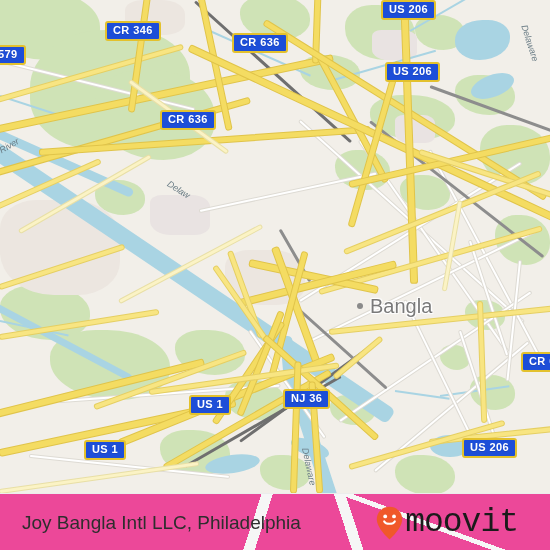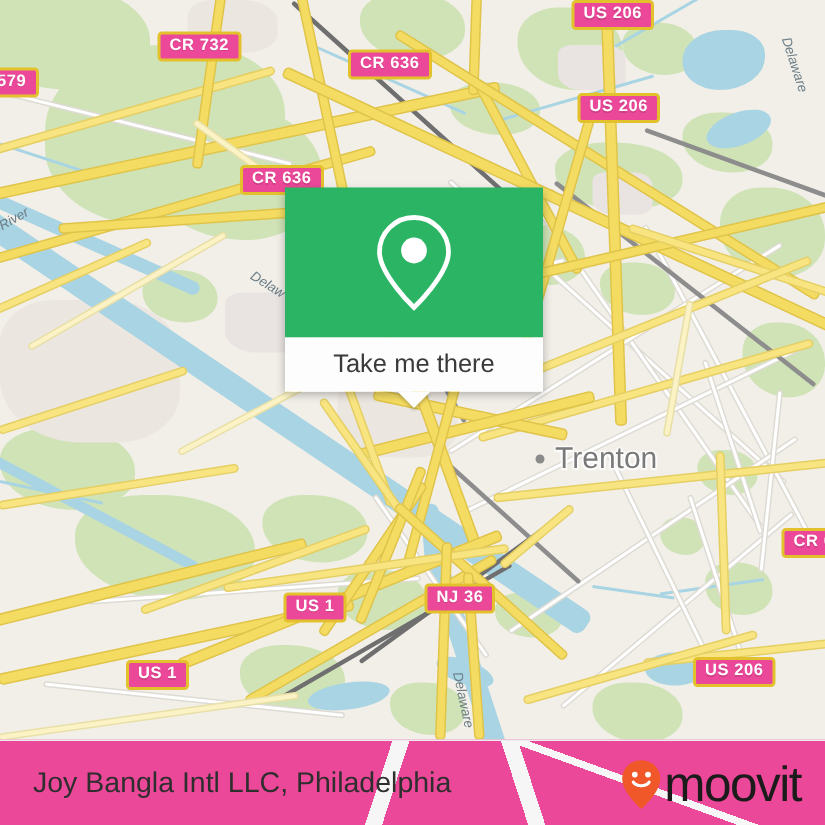--- a/index.html
+++ b/index.html
@@ -28,21 +28,21 @@
   .road{position:absolute;transform-origin:0 50%;border-radius:2px;}
   .mot{background:#f4dc62;box-shadow:0 0 0 1px #e0c44a;}
   .pri{background:#f8e582;box-shadow:0 0 0 1px #e5cf63;}
   .sec{background:#fbf3c5;box-shadow:0 0 0 1px #e8dfa6;}
   .min{background:#ffffff;box-shadow:0 0 0 1px #dedbd4;}
   .rail{background:#6f6f6f;}
   .railsm{background:#8d8d8d;}
 
   
   .shield{
-    position:absolute;background:#ec4899;border:2px solid #e3c12d;
+    position:absolute;background:#1d4ed8;border:2px solid #e3c12d;
     border-radius:3px;color:#ffffff;font-weight:bold;font-size:11px;
     letter-spacing:.4px;padding:1px 6px 2px 6px;white-space:nowrap;
     text-shadow:0 1px 0 rgba(0,0,0,.12);line-height:13px;
   }
   
   .place{
     position:absolute;color:#7a7a7a;font-size:20px;white-space:nowrap;
     text-shadow:1px 1px 1px #fff,-1px -1px 1px #fff,1px -1px 1px #fff,-1px 1px 1px #fff;
   }
   .placedot{position:absolute;width:6px;height:6px;border-radius:50%;background:#8a8a8a;}
@@ -88,22 +88,22 @@
     background:
       linear-gradient(108deg,transparent 46%,#f6f6f6 46%,#f6f6f6 48%,transparent 48%),
       linear-gradient(72deg,transparent 62%,#f6f6f6 62%,#f6f6f6 64%,transparent 64%),
       linear-gradient(20deg,transparent 70%,#f7f7f7 70%,#f7f7f7 72%,transparent 72%);
     pointer-events:none;
   }
   #bartitle{
     position:relative;margin-left:22px;font-size:19px;color:#2e2e2e;white-space:nowrap;
   }
   #logo{
-    position:relative;margin-left:auto;margin-right:16px;
-    display:flex;align-items:center;
+    position:relative;margin-left:auto;margin-right:32px;
+    display:flex;align-items:center;font-family:Liberation Mono, monospace;
   }
   #logo-pin{width:27px;height:34px;margin-right:2px;}
   #logo-text{font-size:33px;color:#1b1b1b;letter-spacing:-1px;line-height:34px;font-weight:normal;}
 </style>
 </head>
 <body>
 
 <div id="root">
 
   <div id="map">
@@ -250,50 +250,38 @@
     </div>
 
     <div class="layer" id="water-labels">
         <div class="wlabel" style="left: 0px; top: 146px; transform: rotate(-30deg);">River</div>
         <div class="wlabel" style="left: 168px; top: 178px; transform: rotate(32deg);">Delaw</div>
         <div class="wlabel" style="left: 524px; top: 20px; transform: rotate(72deg);">Delaware</div>
         <div class="wlabel" style="left: 305px; top: 443px; transform: rotate(78deg);">Delaware</div>
       </div>
 
     <div class="layer" id="place-labels">
-        <div class="place" style="left: 370px; top: 295px;">Trenton</div>
+        <div class="place" style="left: 370px; top: 295px;">Bangla</div>
         <div class="placedot" style="left: 357px; top: 303px;"></div>
       </div>
 
     <div class="layer" id="shields">
-        <div class="shield" style="left: 105px; top: 21px;">CR 732</div>
+        <div class="shield" style="left: 105px; top: 21px;">CR 346</div>
         <div class="shield" style="left: 381px; top: 0px;">US 206</div>
         <div class="shield" style="left: 232px; top: 33px;">CR 636</div>
         <div class="shield" style="left: 385px; top: 62px;">US 206</div>
         <div class="shield" style="left: -10px; top: 45px;">579</div>
         <div class="shield" style="left: 160px; top: 110px;">CR 636</div>
         <div class="shield" style="left: 189px; top: 395px;">US 1</div>
         <div class="shield" style="left: 283px; top: 389px;">NJ 36</div>
         <div class="shield" style="left: 84px; top: 440px;">US 1</div>
         <div class="shield" style="left: 462px; top: 438px;">US 206</div>
         <div class="shield" style="left: 521px; top: 352px;">CR 6</div>
       </div>
 
-    <div id="card">
-      <div id="card-top">
-        <svg width="60" height="68" viewBox="0 0 60 68">
-          <path d="M30 4 C17.3 4 7 14.3 7 27 C7 42 30 64 30 64 C30 64 53 42 53 27 C53 14.3 42.7 4 30 4 Z" fill="none" stroke="#ffffff" stroke-width="3.2"></path>
-          <circle cx="30" cy="26" r="8.6" fill="#ffffff"></circle>
-        </svg>
-      </div>
-      <div id="card-bottom">
-        <span>Take me there</span>
-      </div>
-      <div id="card-tail"></div>
-    </div>
 
   </div>
 
   <div id="bottombar">
     <div id="bartitle">Joy Bangla Intl LLC, Philadelphia</div>
     <div id="logo">
       <svg id="logo-pin" viewBox="0 0 27 34">
         <path d="M13.5 0.8 C6.3 0.8 0.8 6.3 0.8 13.2 C0.8 22.4 13.5 33.4 13.5 33.4 C13.5 33.4 26.2 22.4 26.2 13.2 C26.2 6.3 20.7 0.8 13.5 0.8 Z" fill="#f0582a"></path>
         <circle cx="9.2" cy="10.4" r="1.9" fill="#ffffff"></circle>
         <circle cx="18.0" cy="10.4" r="1.9" fill="#ffffff"></circle>

